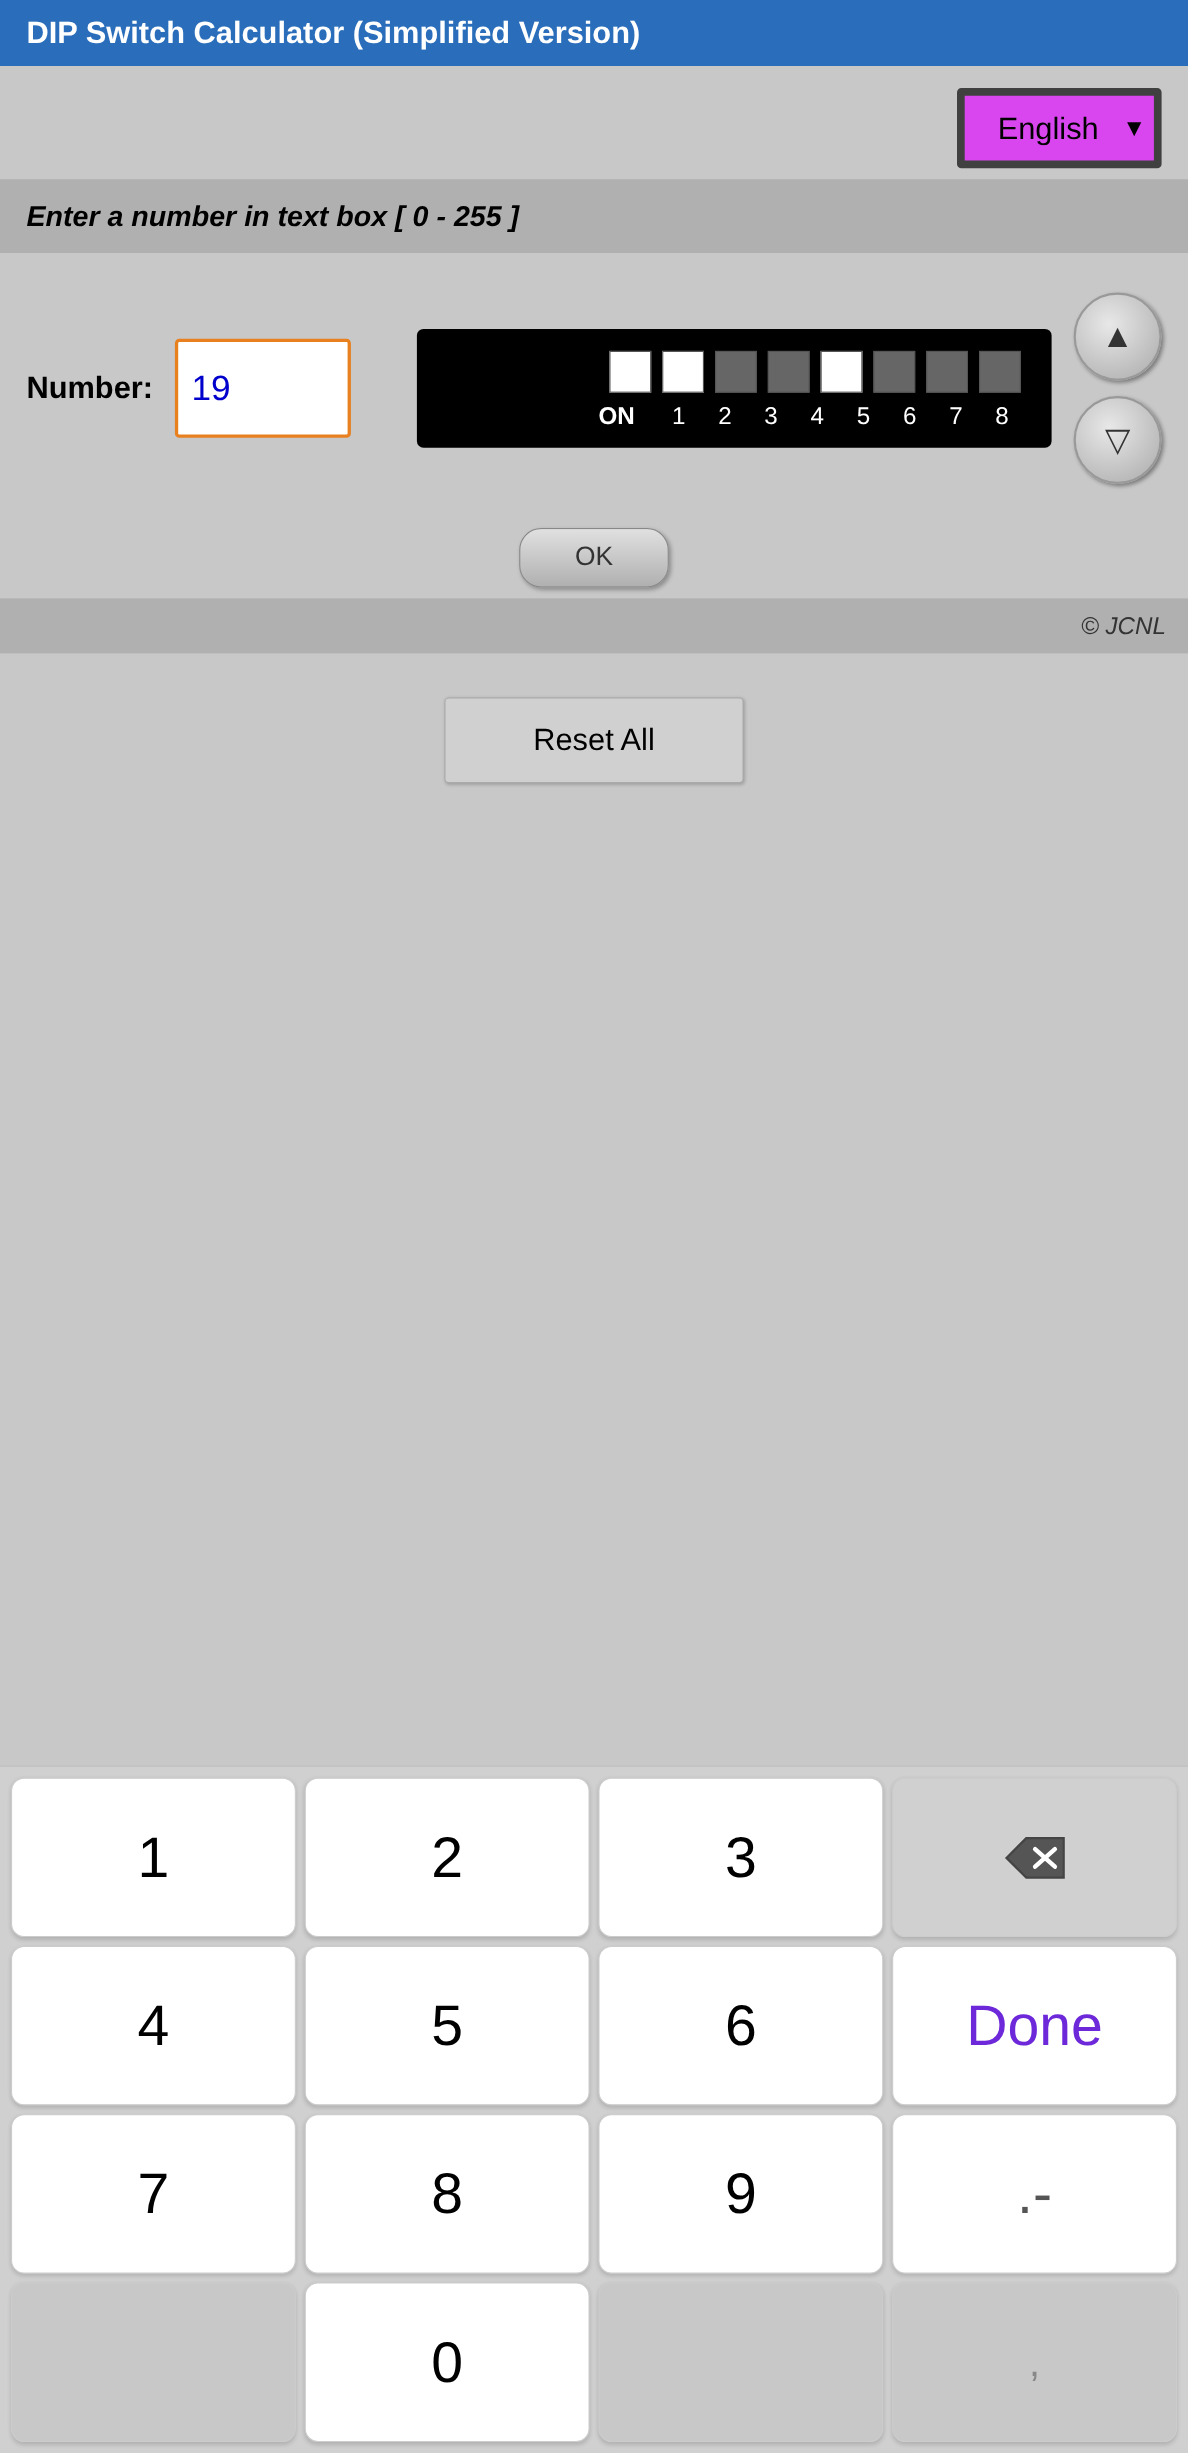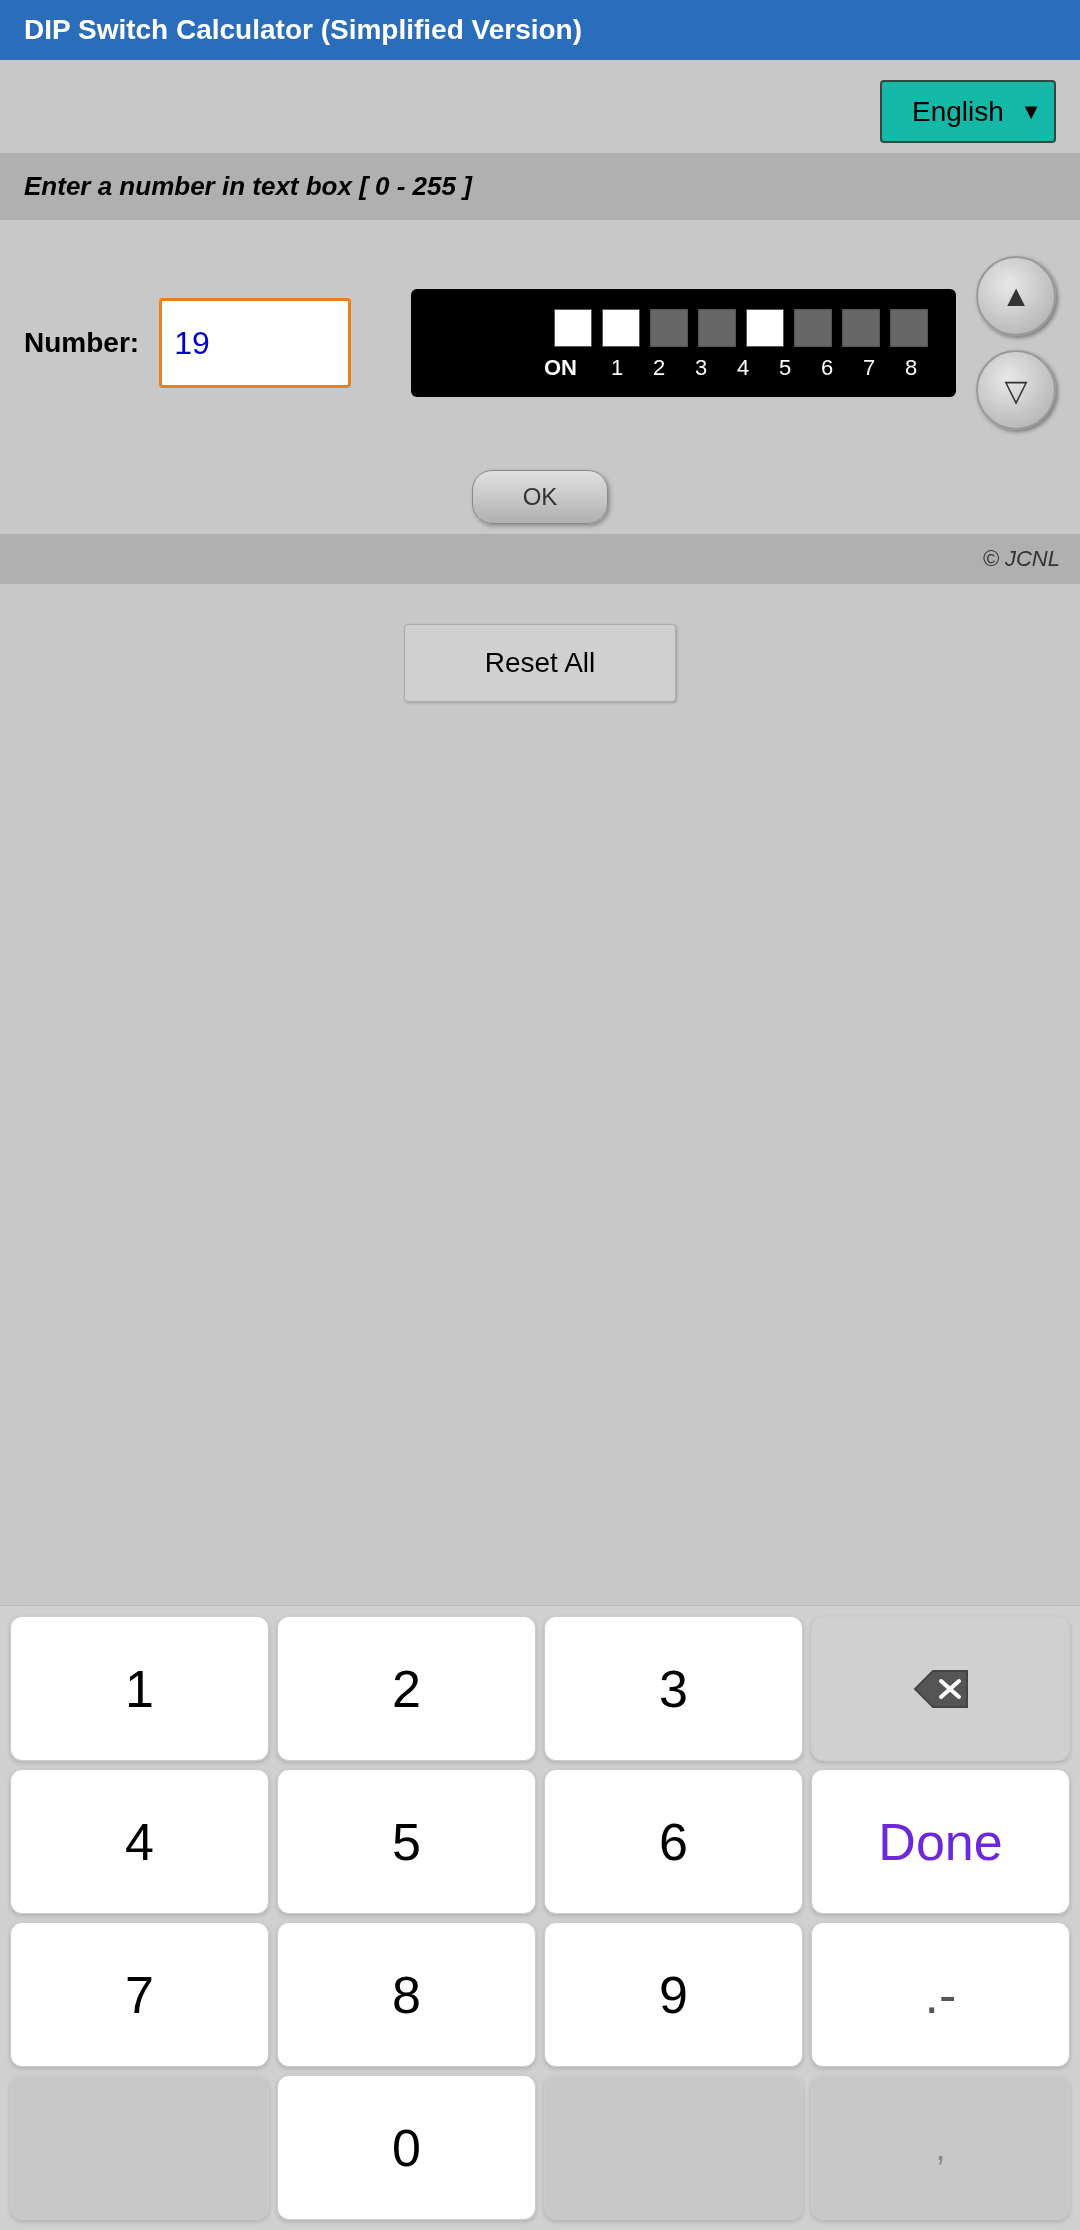--- a/index.html
+++ b/index.html
@@ -26,22 +26,22 @@
     
     #top-section {
       background: #c8c8c8;
       padding: 20px 24px 10px 24px;
       display: flex;
       justify-content: flex-end;
       align-items: flex-start;
     }
 
     #language-select {
-      background: #14b8a6;
-      border: 2px solid #404040;
+      background: #d946ef;
+      border: 7px solid #404040;
       border-radius: 4px;
       padding: 14px 50px 14px 30px;
       font-size: 28px;
       appearance: none;
       -webkit-appearance: none;
       cursor: pointer;
       position: relative;
     }
     #lang-wrapper {
       position: relative;
@@ -81,21 +81,21 @@
     }
 
     #number-label {
       font-size: 28px;
       font-weight: bold;
       color: #000;
       white-space: nowrap;
     }
 
     #number-input {
-      width: 192px;
+      width: 160px;
       height: 90px;
       border: 3px solid #e88020;
       border-radius: 4px;
       font-size: 32px;
       color: #0000cc;
       padding: 8px 12px;
       background: white;
       outline: none;
     }
 

